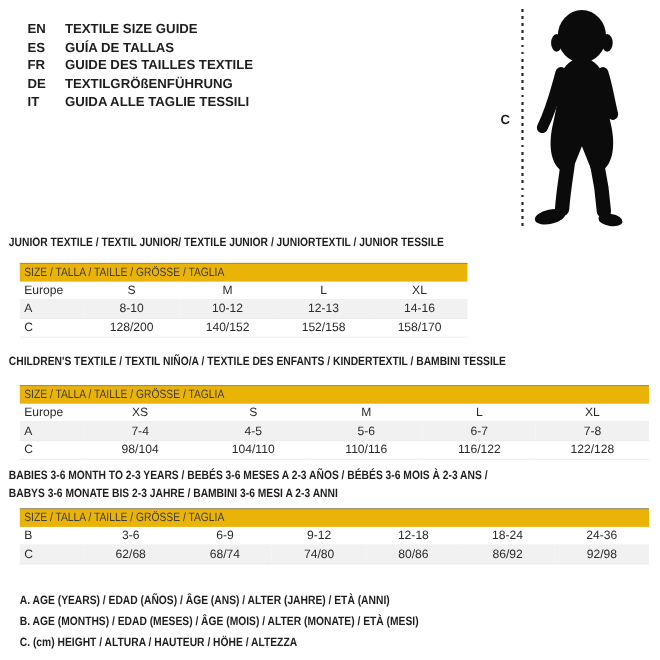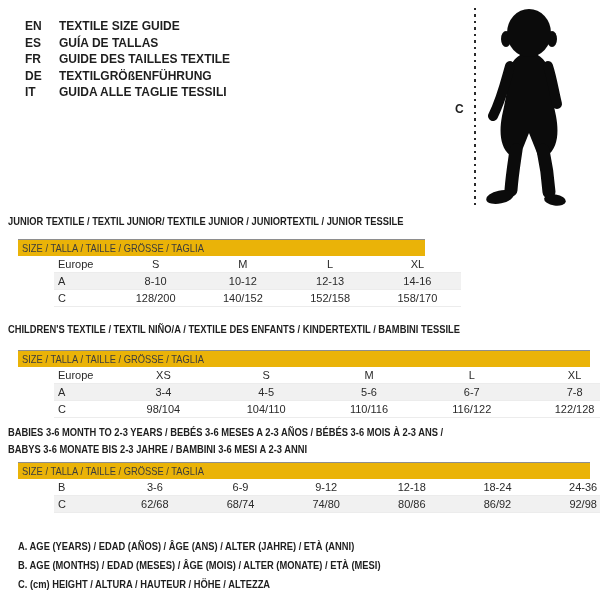--- a/index.html
+++ b/index.html
@@ -31,21 +31,21 @@
 
   .tablebox{position:absolute;left:18px;}
   .t1-box{top:239px;width:407px;}
   .t2-box{top:350px;width:572px;}
   .t3-box{top:462px;width:572px;}
 
   .size-bar{
     height:16px;border-top:1px solid #8e8e8e;background:#eab308;
     font-size:11px;line-height:16px;color:#3c3c3c;padding-left:4px;box-sizing:content-box;
   }
-  table.size{border-collapse:collapse;table-layout:fixed;width:100%;font-size:11px;margin-left:36px;}
+  table.size{border-collapse:collapse;table-layout:fixed;width:100%;font-size:11px;}
   table.size td{height:16px;border-bottom:1px solid #ececec;padding:0;text-align:center;vertical-align:middle;color:#2a2a2a;}
   table.size td.lbl{text-align:left;padding-left:4px;}
   table.size col.c-lbl{width:58px;}
   tr.shaded td{background:#f1f1f1;}
 
   
   .legend{position:absolute;left:18px;top:537px;font-size:11px;font-weight:700;line-height:19px;}
 </style>
 </head>
 <body>
@@ -154,21 +154,21 @@
           <tr>
         <td class="lbl">Europe</td>
         <td>XS</td>
         <td>S</td>
         <td>M</td>
         <td>L</td>
         <td>XL</td>
       </tr>
       <tr class="shaded">
         <td class="lbl">A</td>
-        <td>3-4</td>
+        <td>7-4</td>
         <td>4-5</td>
         <td>5-6</td>
         <td>6-7</td>
         <td>7-8</td>
       </tr>
       <tr>
         <td class="lbl">C</td>
         <td>98/104</td>
         <td>104/110</td>
         <td>110/116</td>

